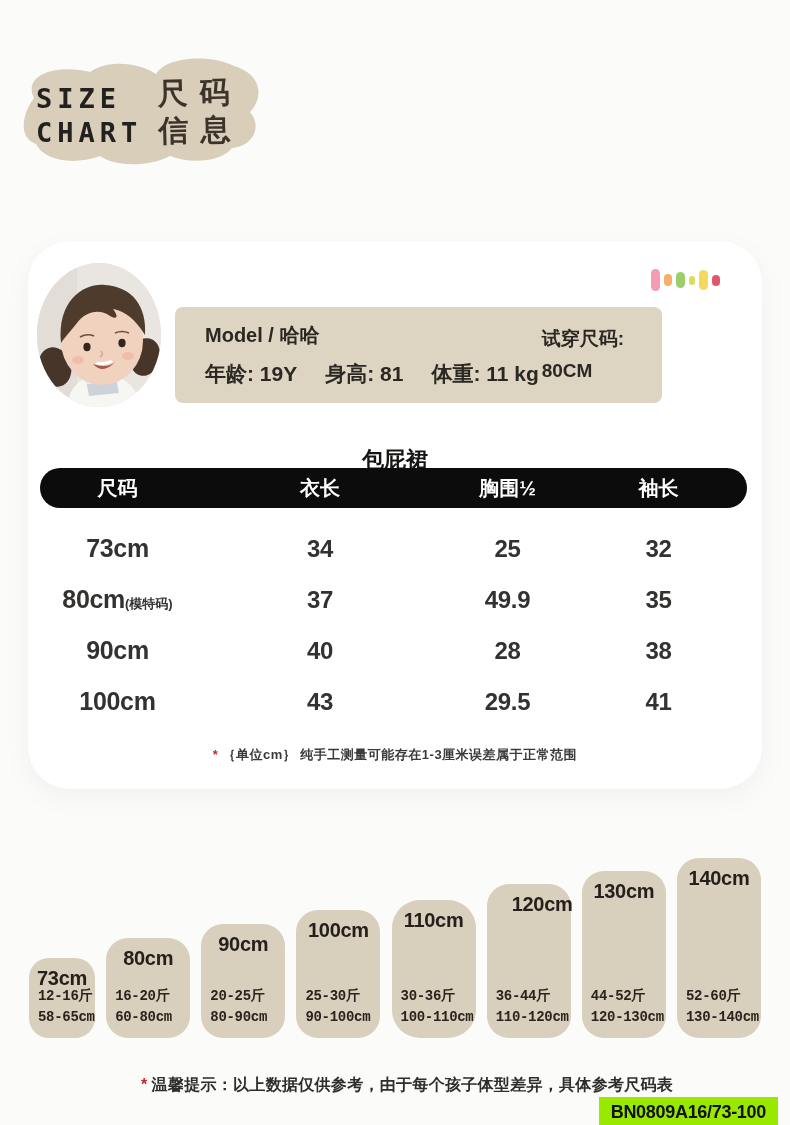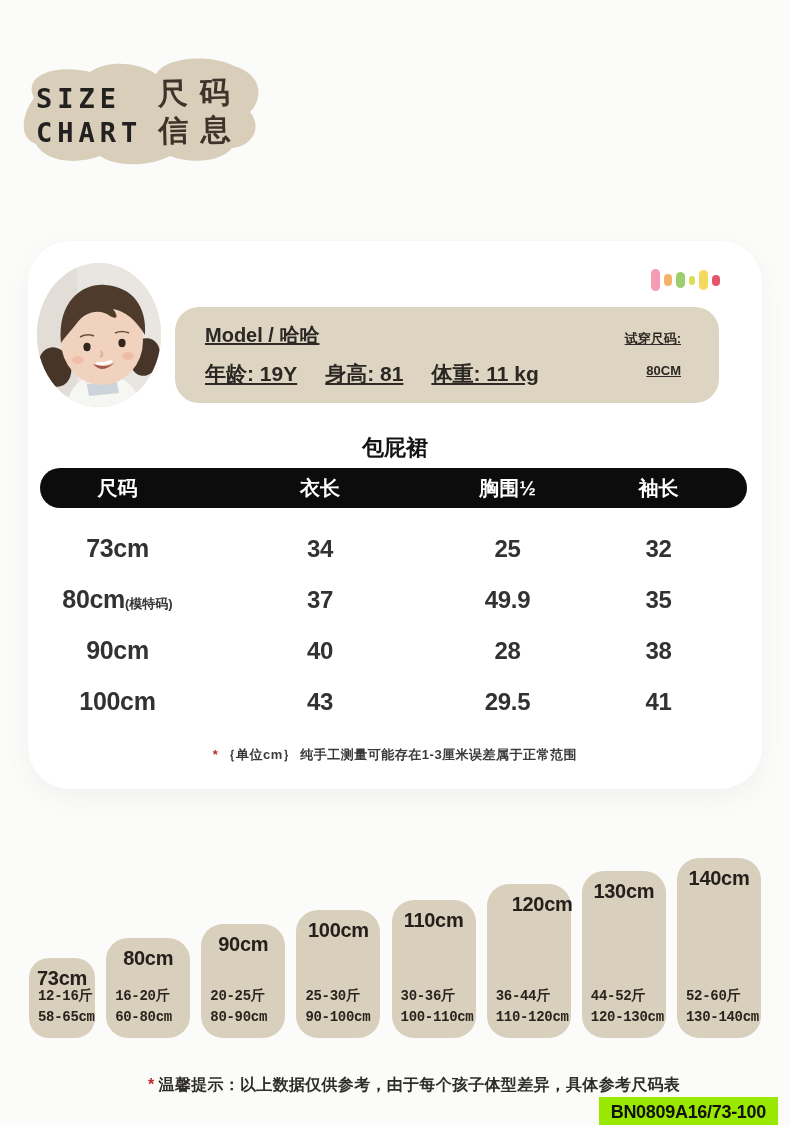--- a/index.html
+++ b/index.html
@@ -34,30 +34,30 @@
   .avatar svg{display:block;width:100%;height:100%;}
   .dots{position:absolute;right:42px;top:28px;display:flex;align-items:center;gap:4px;}
   .dot{display:inline-block;border-radius:6px;}
   .dot:nth-child(1){width:9px;height:22px;background:#f49cb3;}
   .dot:nth-child(2){width:8px;height:12px;background:#f6b069;}
   .dot:nth-child(3){width:9px;height:16px;background:#9ccf6c;}
   .dot:nth-child(4){width:6px;height:9px; background:#d9dd58;}
   .dot:nth-child(5){width:9px;height:20px;background:#f5d95e;}
   .dot:nth-child(6){width:8px;height:11px;background:#e3566c;}
   .info-bar{
-    position:absolute;left:147px;top:66px;width:544px;height:96px;
-    background:#ddd4c2;border-radius:24px;
+    position:absolute;left:147px;top:66px;width:487px;height:96px;
+    background:#ddd4c2;border-radius:8px;
     display:flex;justify-content:space-between;align-items:center;
-    box-sizing:border-box;padding:0 24px 0 30px;text-decoration:underline;
+    box-sizing:border-box;padding:0 24px 0 30px;
   }
   .model-name{font-size:20px;font-weight:bold;color:#2b2722;margin-bottom:11px;}
   .stats{display:flex;gap:28px;font-size:21px;font-weight:bold;color:#2b2722;justify-content:space-between;}
-  .info-right{text-align:right;font-size:13px;font-weight:bold;color:#2b2722;line-height:32px;padding-right:14px;}
+  .info-right{text-align:left;font-size:19px;font-weight:bold;color:#2b2722;line-height:32px;padding-right:14px;}
   .model-note{position:absolute;left:99px;top:170px;font-size:15px;color:#454341;letter-spacing:.5px;}
-  .table-title{position:absolute;left:0;top:192px;width:100%;text-align:center;font-size:22px;font-weight:bold;color:#161412;}
+  .table-title{position:absolute;left:0;top:204px;width:100%;text-align:center;font-size:22px;font-weight:bold;color:#161412;}
   .thead{
     position:absolute;left:12px;top:227px;width:707px;height:40px;
     background:#0c0c0c;border-radius:20px;
     display:grid;grid-template-columns:155px 250px 125px 177px;align-items:center;
     color:#ffffff;font-size:20px;font-weight:bold;
   }
   .th{text-align:center;}
   .tbody{position:absolute;left:12px;top:282px;width:707px;}
   .trow{
     display:grid;grid-template-columns:155px 250px 125px 177px;align-items:center;
@@ -77,31 +77,31 @@
     display:flex;justify-content:space-between;align-items:flex-end;
   }
   .bar{
     position:relative;width:84px;background:#d8cfbc;border-radius:22px;
     box-sizing:border-box;
   }
   .bar:nth-child(1){height:80px;width:66px;border-radius:20px;}
   .bar:nth-child(2){height:100px;}
   .bar:nth-child(3){height:114px;}
   .bar:nth-child(4){height:128px;}
-  .bar:nth-child(5){height:138px;}
+  .bar:nth-child(5){height:138px;border-radius:28px;}
   .bar:nth-child(6){height:154px;padding-left:25px;}
   .bar:nth-child(7){height:167px;}
   .bar:nth-child(8){height:180px;}
   .bar-size{text-align:center;margin-top:9px;font-size:20px;font-weight:bold;color:#25201b;letter-spacing:-.3px;}
   .bar-ranges{
     position:absolute;left:9px;right:2px;bottom:9px;
     font-size:14px;font-weight:bold;color:#2a241e;line-height:1.55;letter-spacing:-.3px;white-space:nowrap;font-family:Liberation Mono, monospace;
   }
   
-  .footer-note{position:absolute;left:148px;top:1059px;font-size:16px;font-weight:bold;color:#2f2d2b;letter-spacing:.3px;}
+  .footer-note{position:absolute;left:141px;top:1059px;font-size:16px;font-weight:bold;color:#2f2d2b;letter-spacing:.3px;}
   .sku-badge{
     position:absolute;right:12px;top:1081px;height:44px;line-height:31px;
     background:#99e800;color:#111;font-weight:bold;font-size:18px;
     padding:0 12px;letter-spacing:-.3px;
   }
 </style>
 </head>
 <body>
 
 <div class="page">

